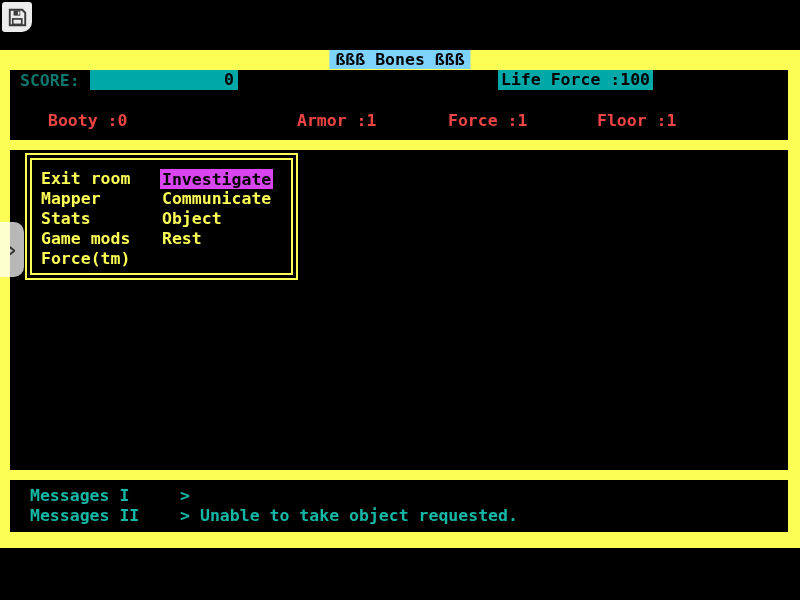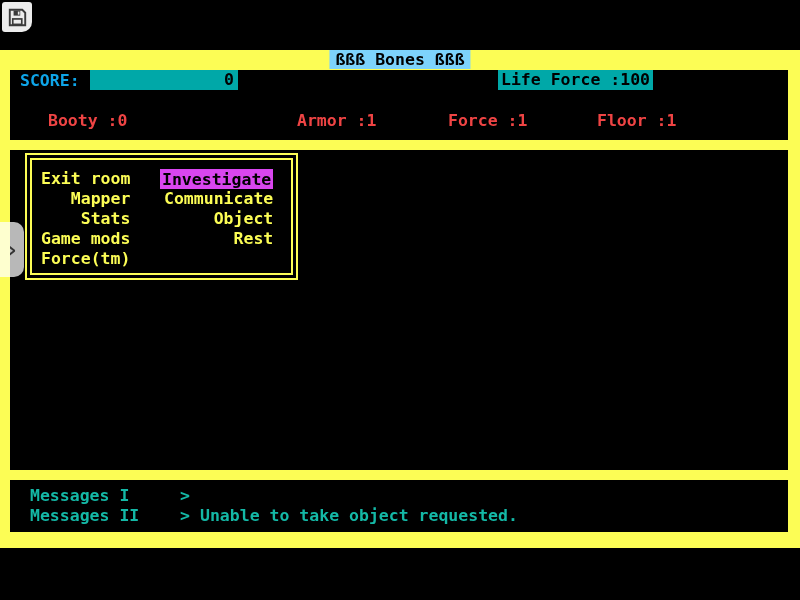--- a/index.html
+++ b/index.html
@@ -34,24 +34,24 @@
     position:absolute; left:0; top:50px; width:800px; height:498px;
     background:#fcfd55;
   }
   .title-badge {
     position:absolute; top:0; left:50%; transform:translateX(-50%);
     height:19px; line-height:19px; padding:0 6px;
     background:#7dd3fc; color:#000; white-space:pre;
   }
   .panel { position:absolute; left:10px; width:778px; background:#000; }
   .status-panel  { top:20px;  height:70px; }
-  .main-panel    { top:100px; height:320px;text-align:right; }
+  .main-panel    { top:100px; height:320px; }
   .messages-panel{ top:430px; height:52px; }
 
-  .score-label { position:absolute; left:10px; top:1px; line-height:20px; color:#0ea5e9; }
+  .score-label { position:absolute; left:10px; top:1px; line-height:20px; color:#0f766e; }
   .score-bar {
     position:absolute; left:80px; top:0; width:148px; height:20px;
     background:#00a8a8; color:#000; text-align:right;
     padding-right:4px; line-height:20px;
   }
   .life-force {
     position:absolute; left:488px; top:0; height:20px; line-height:20px;
     background:#00a8a8; color:#000; padding:0 3px; white-space:pre;text-align:center;
   }
   .stat { position:absolute; top:41px; line-height:20px; color:#ef4444; white-space:pre; }

